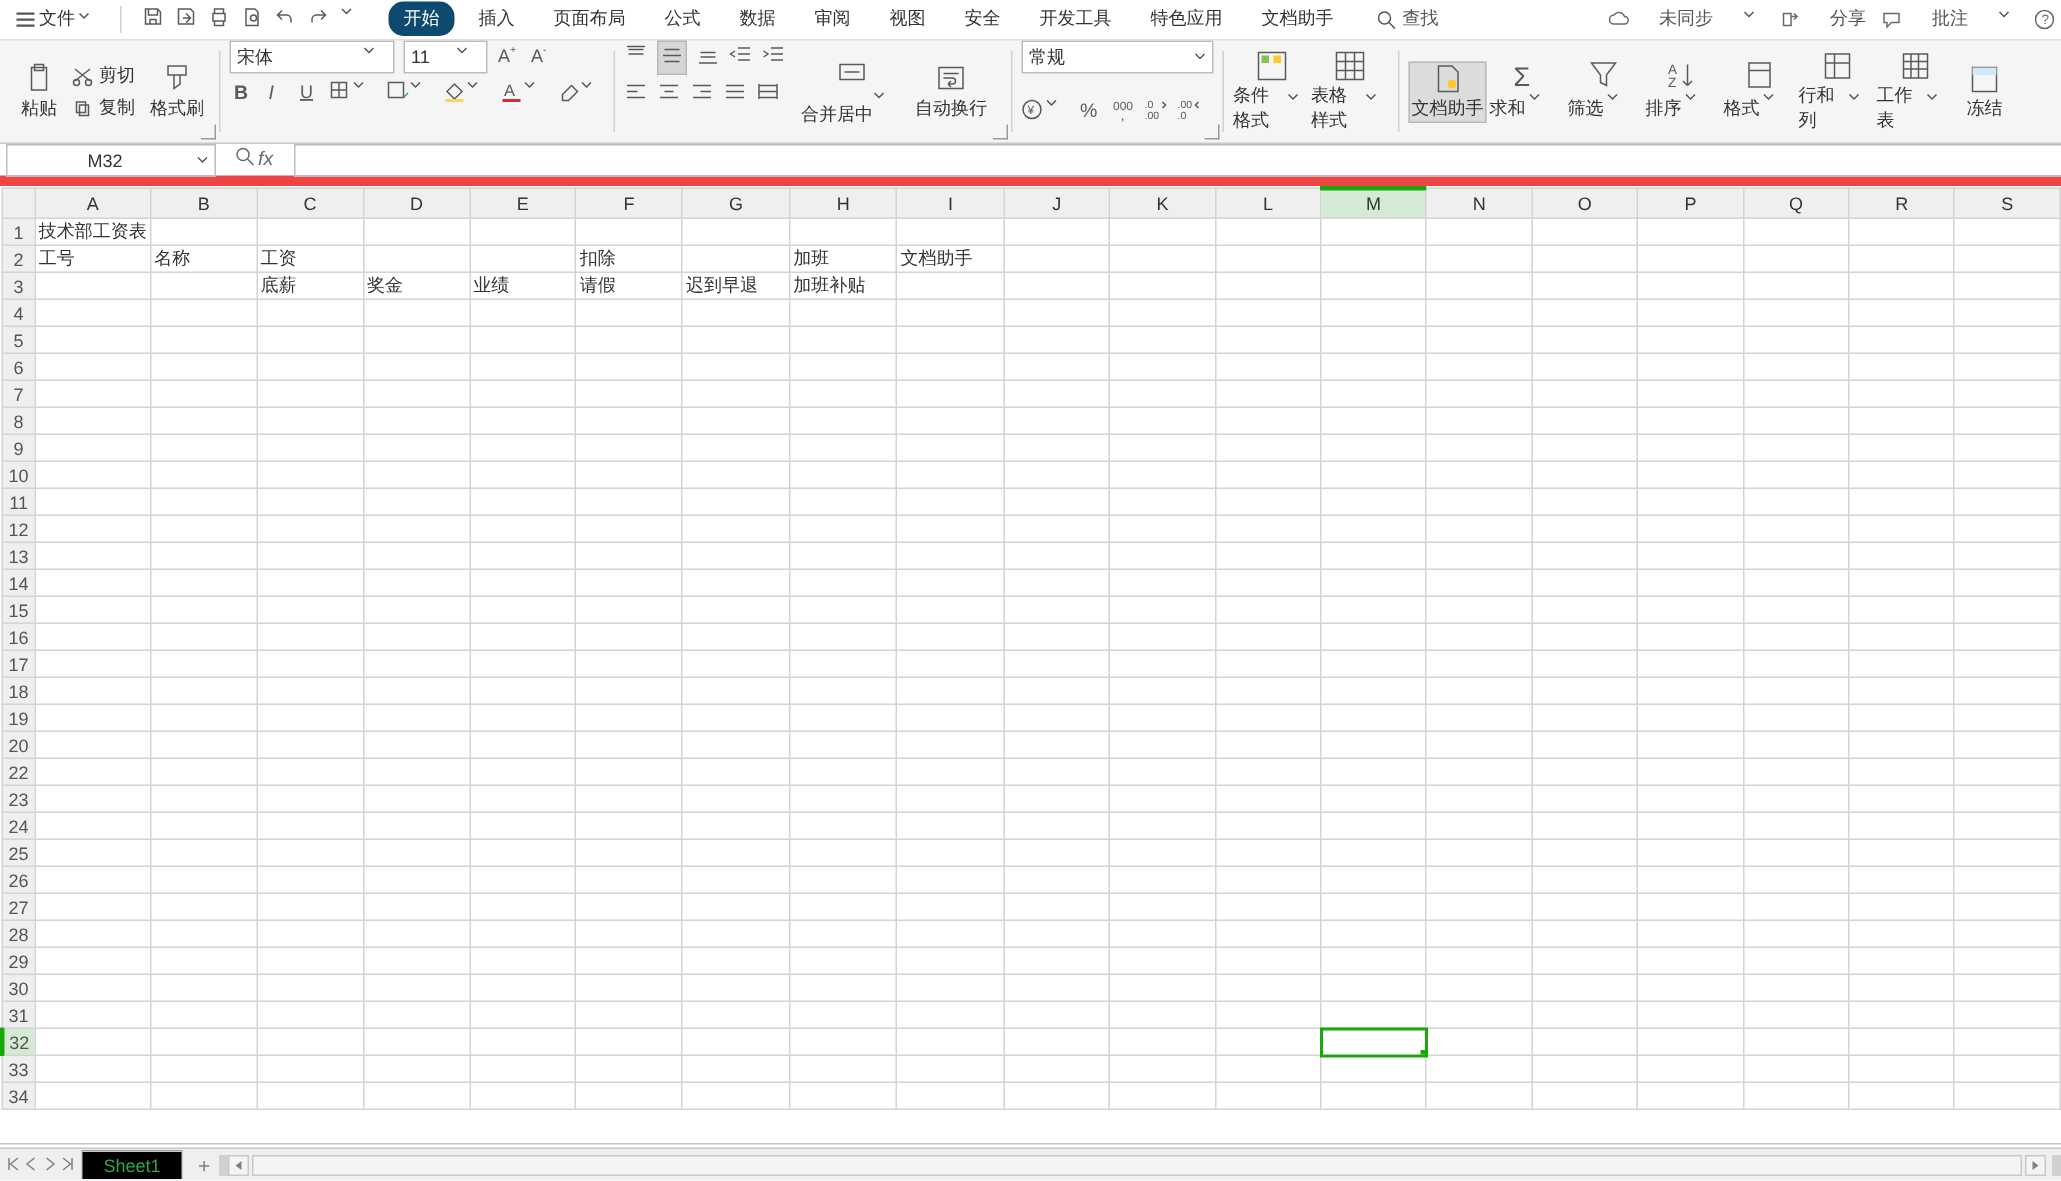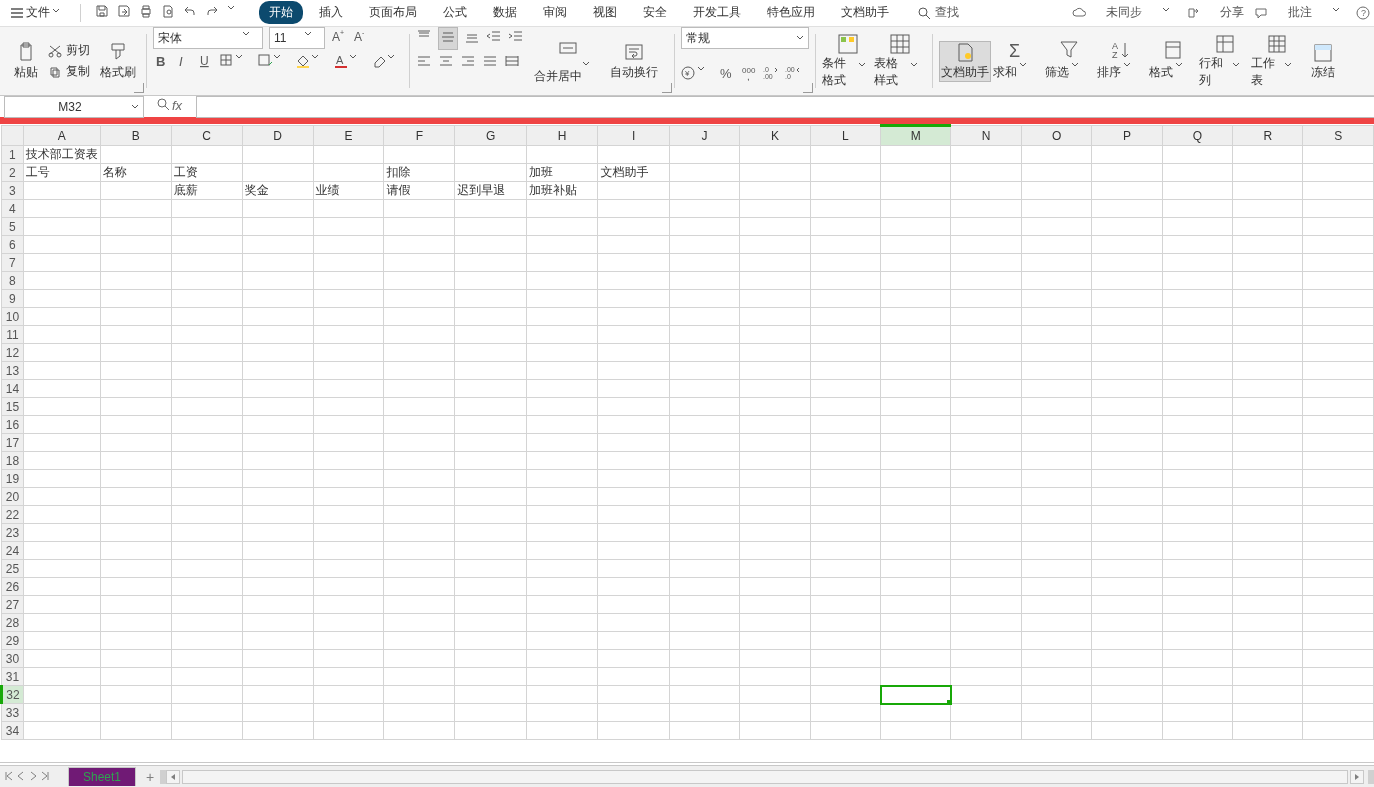--- a/index.html
+++ b/index.html
@@ -57,21 +57,21 @@
   .grid tbody th{background:#efefef;text-align:center;width:22px;color:#555;}
   .grid td{text-align:left;padding:0 2px;white-space:nowrap;overflow:hidden;}
   .sel-cell{outline:2px solid #18a808;outline-offset:-1px;position:relative;}
   .sel-handle{position:absolute;right:-3px;bottom:-3px;width:6px;height:6px;background:#18a808;}
   .sel-rowhdr{background:#d4ead4 !important;border-left:3px solid #18a808 !important;}
   .sel-colhdr{background:#d4ead4 !important;border-top:3px solid #18a808 !important;}
   
   .tabbar{position:absolute;left:0;right:0;bottom:0;height:22px;background:#efefef;border-top:1px solid #c8c8c8;display:flex;align-items:center;}
   .tabnav{display:flex;align-items:center;gap:2px;padding:0 4px;}
   .tabnav svg{width:10px;height:10px;fill:#808080;}
-  .sheet-tab{background:#701a75;border:1px solid #c8c8c8;border-bottom:none;padding:2px 14px;color:#2ea44f;margin-left:14px;}
+  .sheet-tab{background:#000000;border:1px solid #c8c8c8;border-bottom:none;padding:2px 14px;color:#2ea44f;margin-left:0;}
   .add-sheet{margin-left:4px;color:#808080;font-size:14px;padding:0 6px;}
   .hscroll{flex:1;display:flex;align-items:center;justify-content:flex-end;}
   .hscroll .bar{flex:1;height:14px;border:1px solid #c8c8c8;background:#f4f4f4;margin:0 2px;position:relative;}
   .hscroll .btn{width:14px;height:14px;border:1px solid #c8c8c8;background:#f4f4f4;display:flex;align-items:center;justify-content:center;}
   .hscroll svg{width:8px;height:8px;fill:#808080;}
   .hscroll .splitter{width:6px;height:14px;background:#d0d0d0;margin-left:4px;}
 </style>
 </head>
 <body>
 

